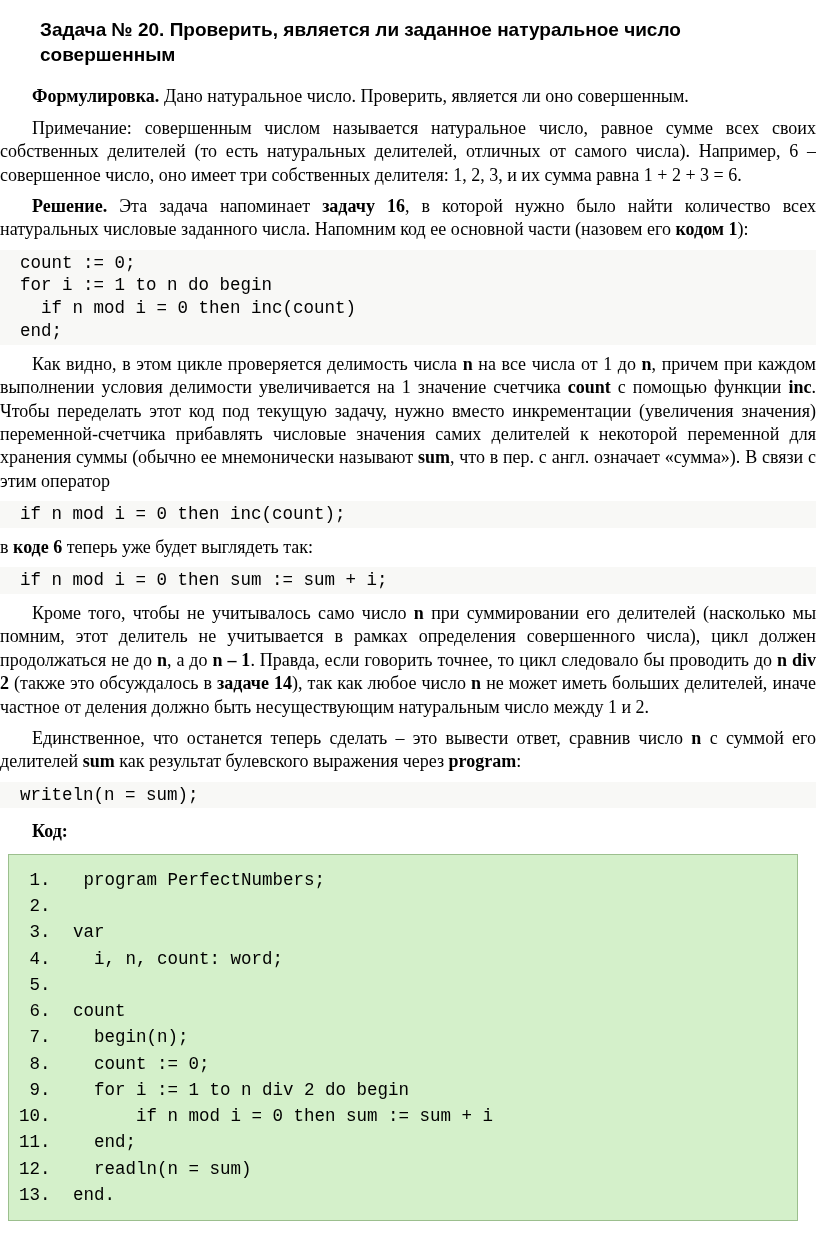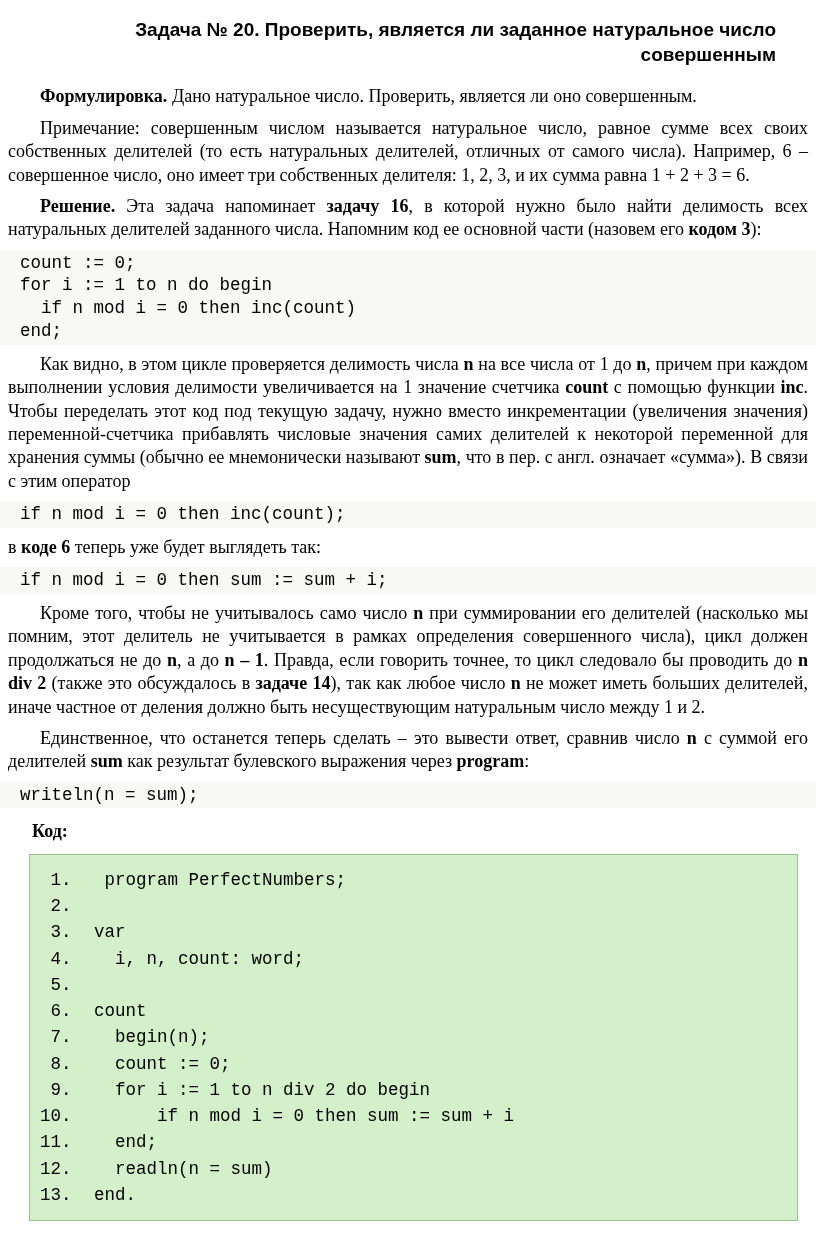--- a/index.html
+++ b/index.html
@@ -9,46 +9,46 @@
       margin: 0;
       padding: 10px 0;
       background: #fff;
       color: #000;
       width: 816px;
     }
     h1 {
       font-family: Arial, Helvetica, sans-serif;
       font-size: 19px;
       font-weight: bold;
-      text-align: right;
+      text-align: left;
       margin: 8px 40px 18px 40px;
       line-height: 1.3;
     }
     p {
-      margin: 8px 8px;
+      margin: 8px 0;
       text-align: justify;
       padding: 0;
     }
     p.indent {
       text-indent: 32px;
     }
     .bold {
       font-weight: bold;
     }
     pre.code-gray {
       font-family: 'Courier New', Courier, monospace;
       font-size: 17.5px;
       background: #f8f8f6;
       margin: 0;
       padding: 2px 20px;
       white-space: pre;
       line-height: 1.3;
     }
     .code-green-wrap {
-      margin: 10px 18px 0 29px;
+      margin: 10px 18px 0 8px;
       background: #d4f0ca;
       border: 1px solid #9cbf8e;
       padding: 12px 10px;
     }
     .code-green-wrap ol {
       font-family: 'Courier New', Courier, monospace;
       font-size: 17.5px;
       list-style: decimal;
       margin: 0;
       padding-left: 42px;
@@ -71,21 +71,21 @@
 
 <h1>Задача № 20. Проверить, является ли заданное натуральное число совершенным</h1>
 
 <p class="indent">
   <span class="bold">Формулировка.</span><span> Дано натуральное число. Проверить, является ли оно совершенным.</span>
 </p>
 
 <p class="indent">Примечание: совершенным числом называется натуральное число, равное сумме всех своих собственных делителей (то есть натуральных делителей, отличных от самого числа). Например, 6 – совершенное число, оно имеет три собственных делителя: 1, 2, 3, и их сумма равна 1 + 2 + 3 = 6.</p>
 
 <p class="indent">
-  <span class="bold">Решение.</span><span> Эта задача напоминает </span><span class="bold">задачу 16</span><span>, в которой нужно было найти делимость всех натуральных делителей заданного числа. Напомним код ее основной части (назовем его </span><span class="bold">кодом 3</span><span>):</span>
+  <span class="bold">Решение.</span><span> Эта задача напоминает </span><span class="bold">задачу 16</span><span>, в которой нужно было найти количество всех натуральных числовые заданного числа. Напомним код ее основной части (назовем его </span><span class="bold">кодом 1</span><span>):</span>
 </p>
 
 <pre class="code-gray">count := 0;
 for i := 1 to n do begin
   if n mod i = 0 then inc(count)
 end;</pre>
 
 <p class="indent">
   <span>Как видно, в этом цикле проверяется делимость числа </span><span class="bold">n</span><span> на все числа от 1 до </span><span class="bold">n</span><span>, причем при каждом выполнении условия делимости увеличивается на 1 значение счетчика </span><span class="bold">count</span><span> с помощью функции </span><span class="bold">inc</span><span>. Чтобы переделать этот код под текущую задачу, нужно вместо инкрементации (увеличения значения) переменной-счетчика прибавлять числовые значения самих делителей к некоторой переменной для хранения суммы (обычно ее мнемонически называют </span><span class="bold">sum</span><span>, что в пер. с англ. означает «сумма»). В связи с этим оператор</span>
 </p>

